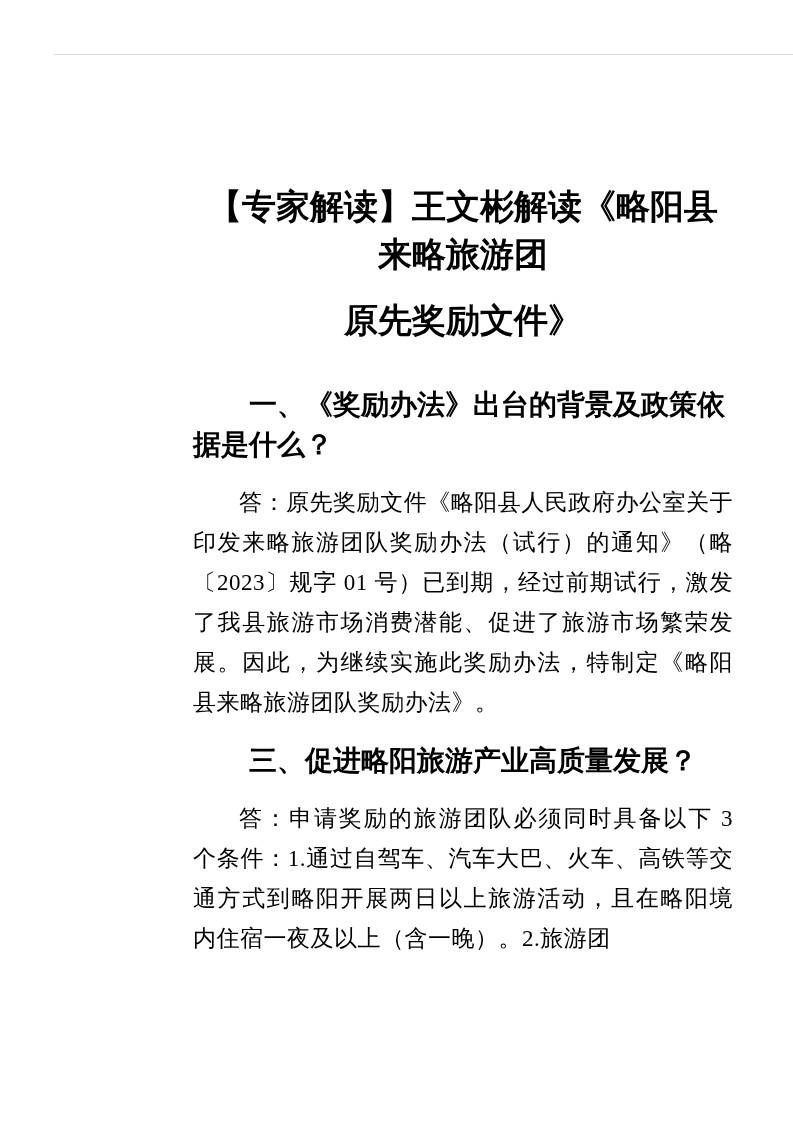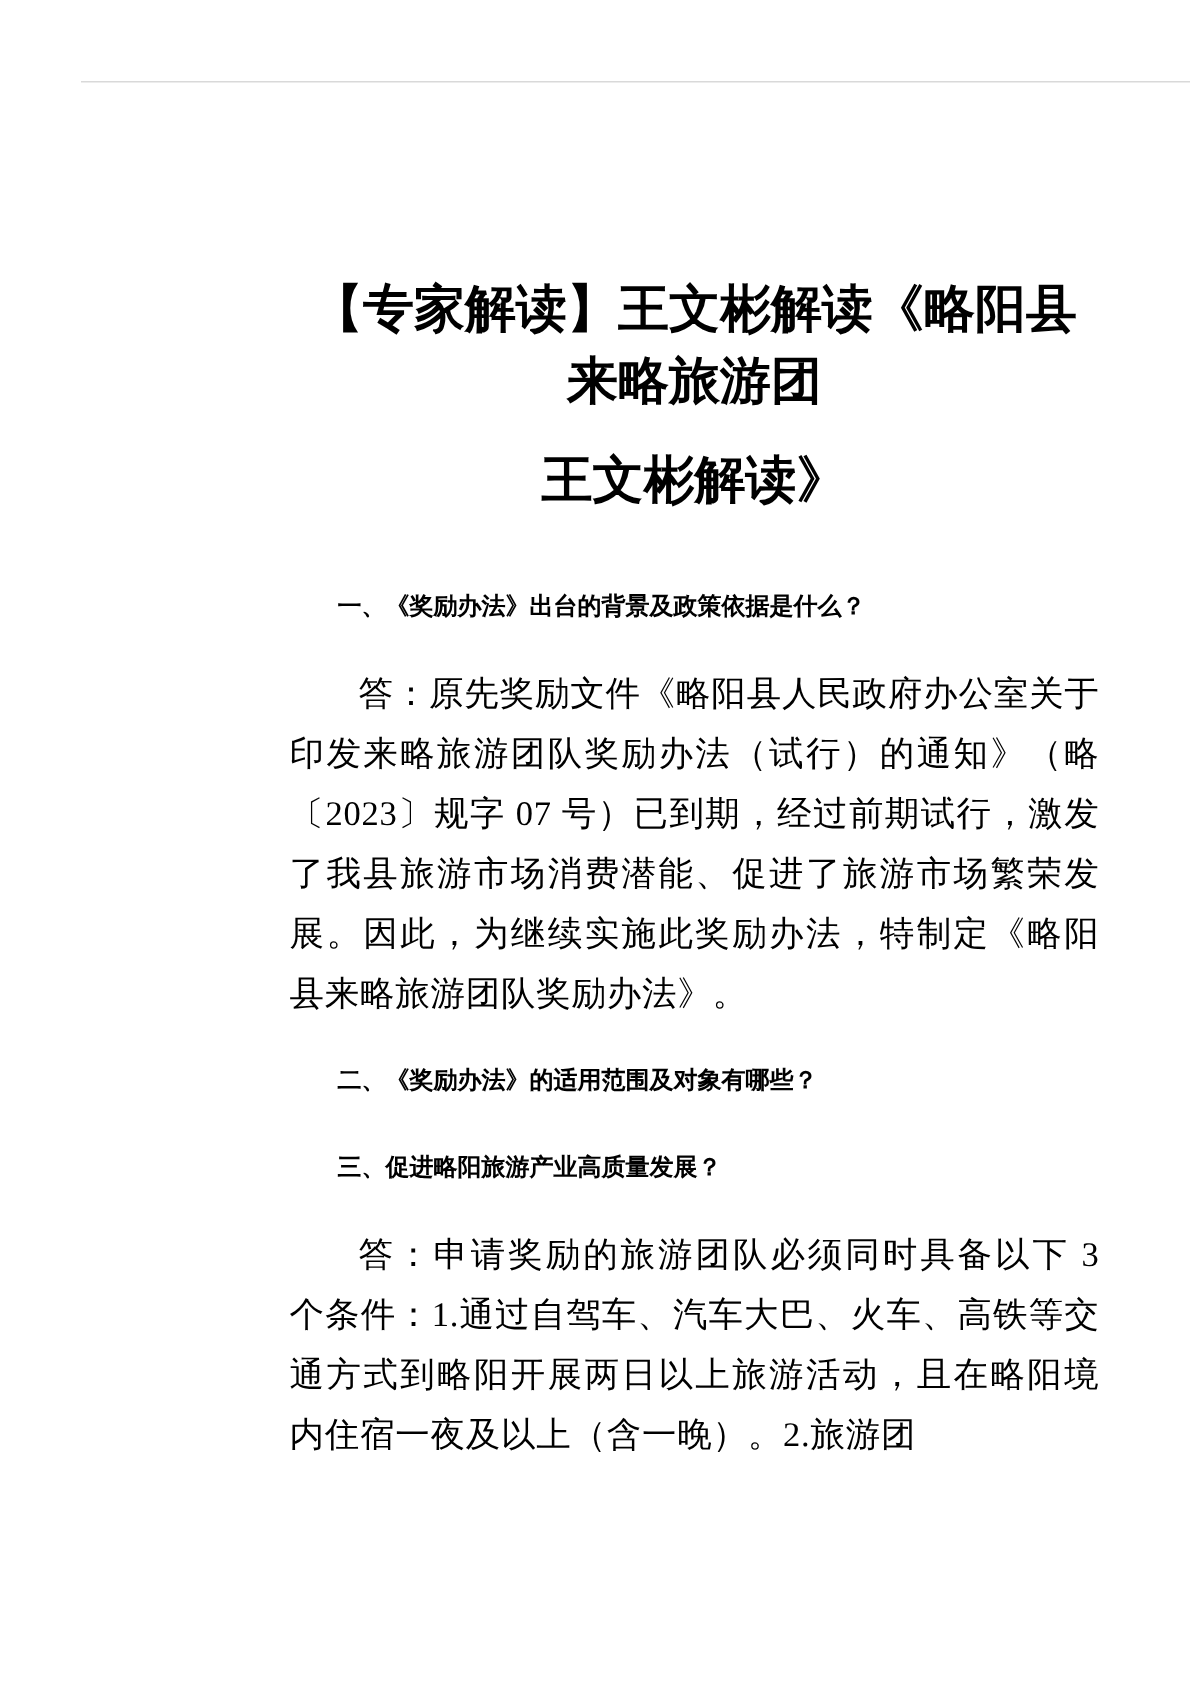--- a/index.html
+++ b/index.html
@@ -44,45 +44,44 @@
     text-align: justify;
     text-justify: inter-ideograph;
     text-indent: 2em;
     color: #000000;
     letter-spacing: 0.5px;
   }
 
   .heading {
     font-family: "Liberation Sans", "DejaVu Sans", sans-serif;
     font-weight: bold;
-    font-size: 16px;
+    font-size: 28px;
     line-height: 40px;
     text-indent: 2em;
     color: #000000;
     letter-spacing: 0px;
   }
 </style>
 </head>
 <body>
 
 <div class="page">
 
   <h1 class="doc-title">
     <div>【专家解读】王文彬解读《略阳县来略旅游团</div>
-    <div>王文彬解读》</div>
+    <div>原先奖励文件》</div>
   </h1>
 
   <div class="doc-body">
 
 
     <h2 class="heading">一、《奖励办法》出台的背景及政策依据是什么？</h2>
 
-    <p class="para">答：原先奖励文件《略阳县人民政府办公室关于印发来略旅游团队奖励办法（试行）的通知》（略〔2023〕规字 07 号）已到期，经过前期试行，激发了我县旅游市场消费潜能、促进了旅游市场繁荣发展。因此，为继续实施此奖励办法，特制定《略阳县来略旅游团队奖励办法》。</p>
+    <p class="para">答：原先奖励文件《略阳县人民政府办公室关于印发来略旅游团队奖励办法（试行）的通知》（略〔2023〕规字 01 号）已到期，经过前期试行，激发了我县旅游市场消费潜能、促进了旅游市场繁荣发展。因此，为继续实施此奖励办法，特制定《略阳县来略旅游团队奖励办法》。</p>
 
-    <h2 class="heading">二、《奖励办法》的适用范围及对象有哪些？</h2>
 
 
     <h2 class="heading">三、促进略阳旅游产业高质量发展？</h2>
 
     <p class="para">答：申请奖励的旅游团队必须同时具备以下 3 个条件：1.通过自驾车、汽车大巴、火车、高铁等交通方式到略阳开展两日以上旅游活动，且在略阳境内住宿一夜及以上（含一晚）。2.旅游团</p>
 
   </div>
 </div>
 
 </body></html>

